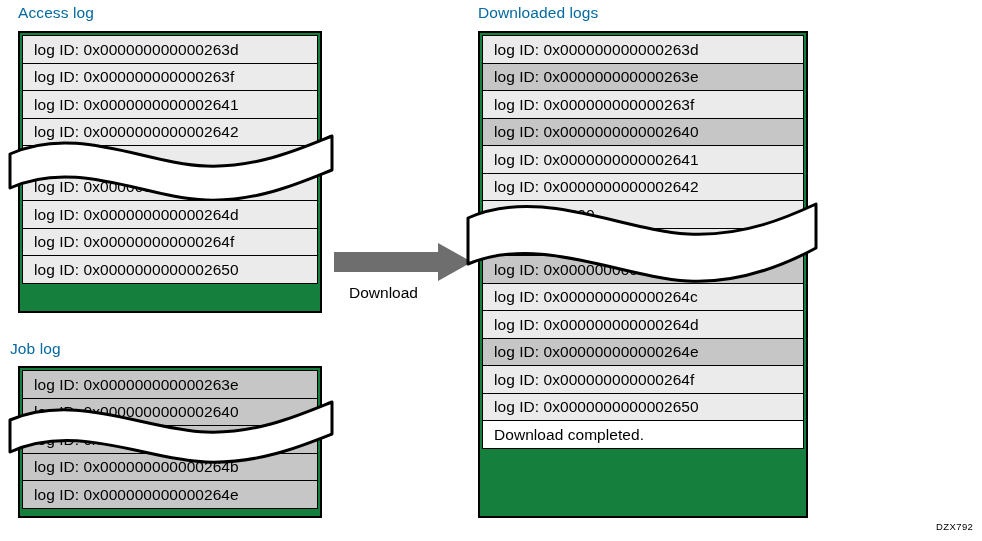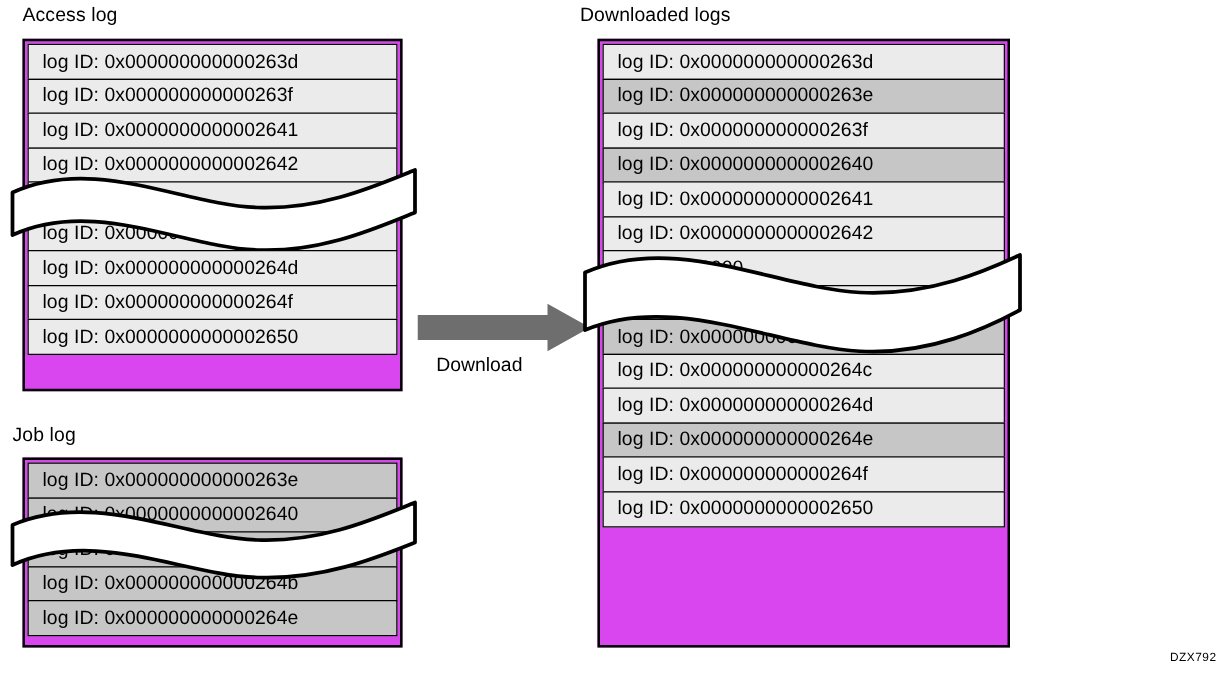--- a/index.html
+++ b/index.html
@@ -1,25 +1,25 @@
 <!DOCTYPE html>
 <html><head>
 <meta charset="utf-8">
 <style>
   html,body{margin:0;padding:0;}
   body{
     width:982px;height:541px;position:relative;background:#ffffff;
     font-family:"Liberation Sans", sans-serif;overflow:hidden;
   }
   .panel-title{
-    position:absolute;font-size:15.5px;color:#000000;white-space:nowrap;
+    position:absolute;font-size:15.5px;color:#0369a1;white-space:nowrap;
     letter-spacing:.1px;
   }
   .panel{
-    position:absolute;border:2.5px solid #000;background:#d946ef;
+    position:absolute;border:2.5px solid #000;background:#15803d;
     box-sizing:border-box;padding:2px 2px;
   }
   .row{
     height:29px;box-sizing:border-box;border:1.5px solid #000;
     margin-bottom:-1.5px;display:flex;align-items:center;
     padding-left:11px;font-size:15.5px;color:#000;white-space:nowrap;
     letter-spacing:.05px;
   }
   .row.light{background:#ebebeb;}
   .row.dark{background:#c6c6c6;}
@@ -73,37 +73,38 @@
 <svg class="break" style="left:6px;top:394px;width:330px;height:70px;" viewBox="0 0 330 70">
   <path d="M4,26 C70,-2 140,36 200,38 C252,40 296,20 326,8
            L326,40 C296,52 252,70 200,68 C140,66 70,28 4,58 Z" fill="#ffffff" stroke="#000000" stroke-width="3" stroke-linejoin="round"></path>
 </svg>
 
 <svg class="arrow-wrap" style="left:334px;top:243px;width:140px;height:38px;" viewBox="0 0 140 38">
   <polygon points="0,9 104,9 104,0 138,19 104,38 104,29 0,29" fill="#6e6e6e"></polygon>
 </svg>
 <div class="dl-label" style="left:349px;top:284px;text-align:center;">Download</div>
 
-<div class="panel-title" style="left:464px;top:4px;text-align:right;">Downloaded logs</div>
+<div class="panel-title" style="left:478px;top:4px;text-align:right;">Downloaded logs</div>
 <div class="panel" style="left:478px;top:31px;width:330px;height:487px;">
   <div id="dl-rows">
       <div class="row light">log ID: 0x000000000000263d</div>
       <div class="row dark">log ID: 0x000000000000263e</div>
       <div class="row light">log ID: 0x000000000000263f</div>
       <div class="row dark">log ID: 0x0000000000002640</div>
       <div class="row light">log ID: 0x0000000000002641</div>
       <div class="row light">log ID: 0x0000000000002642</div>
       <div class="row light">log ID: 0x0000</div>
       <div class="row light">log ID: 0x000000000000264a</div>
       <div class="row dark">log ID: 0x000000000000264b</div>
       <div class="row light">log ID: 0x000000000000264c</div>
       <div class="row light">log ID: 0x000000000000264d</div>
       <div class="row dark">log ID: 0x000000000000264e</div>
       <div class="row light">log ID: 0x000000000000264f</div>
       <div class="row light">log ID: 0x0000000000002650</div>
+      <div class="row plain">Download completed.</div>
     </div>
 </div>
 
 <svg class="break" style="left:464px;top:186px;width:356px;height:100px;" viewBox="0 0 356 100">
   <path d="M4,32 C76,0 156,44 224,48 C280,51 326,30 352,18
            L352,62 C326,76 280,98 224,95 C156,91 76,48 4,78 Z" fill="#ffffff" stroke="#000000" stroke-width="3" stroke-linejoin="round"></path>
 </svg>
 
 <div class="corner-code" style="left:936px;top:521px;">DZX792</div>
 

